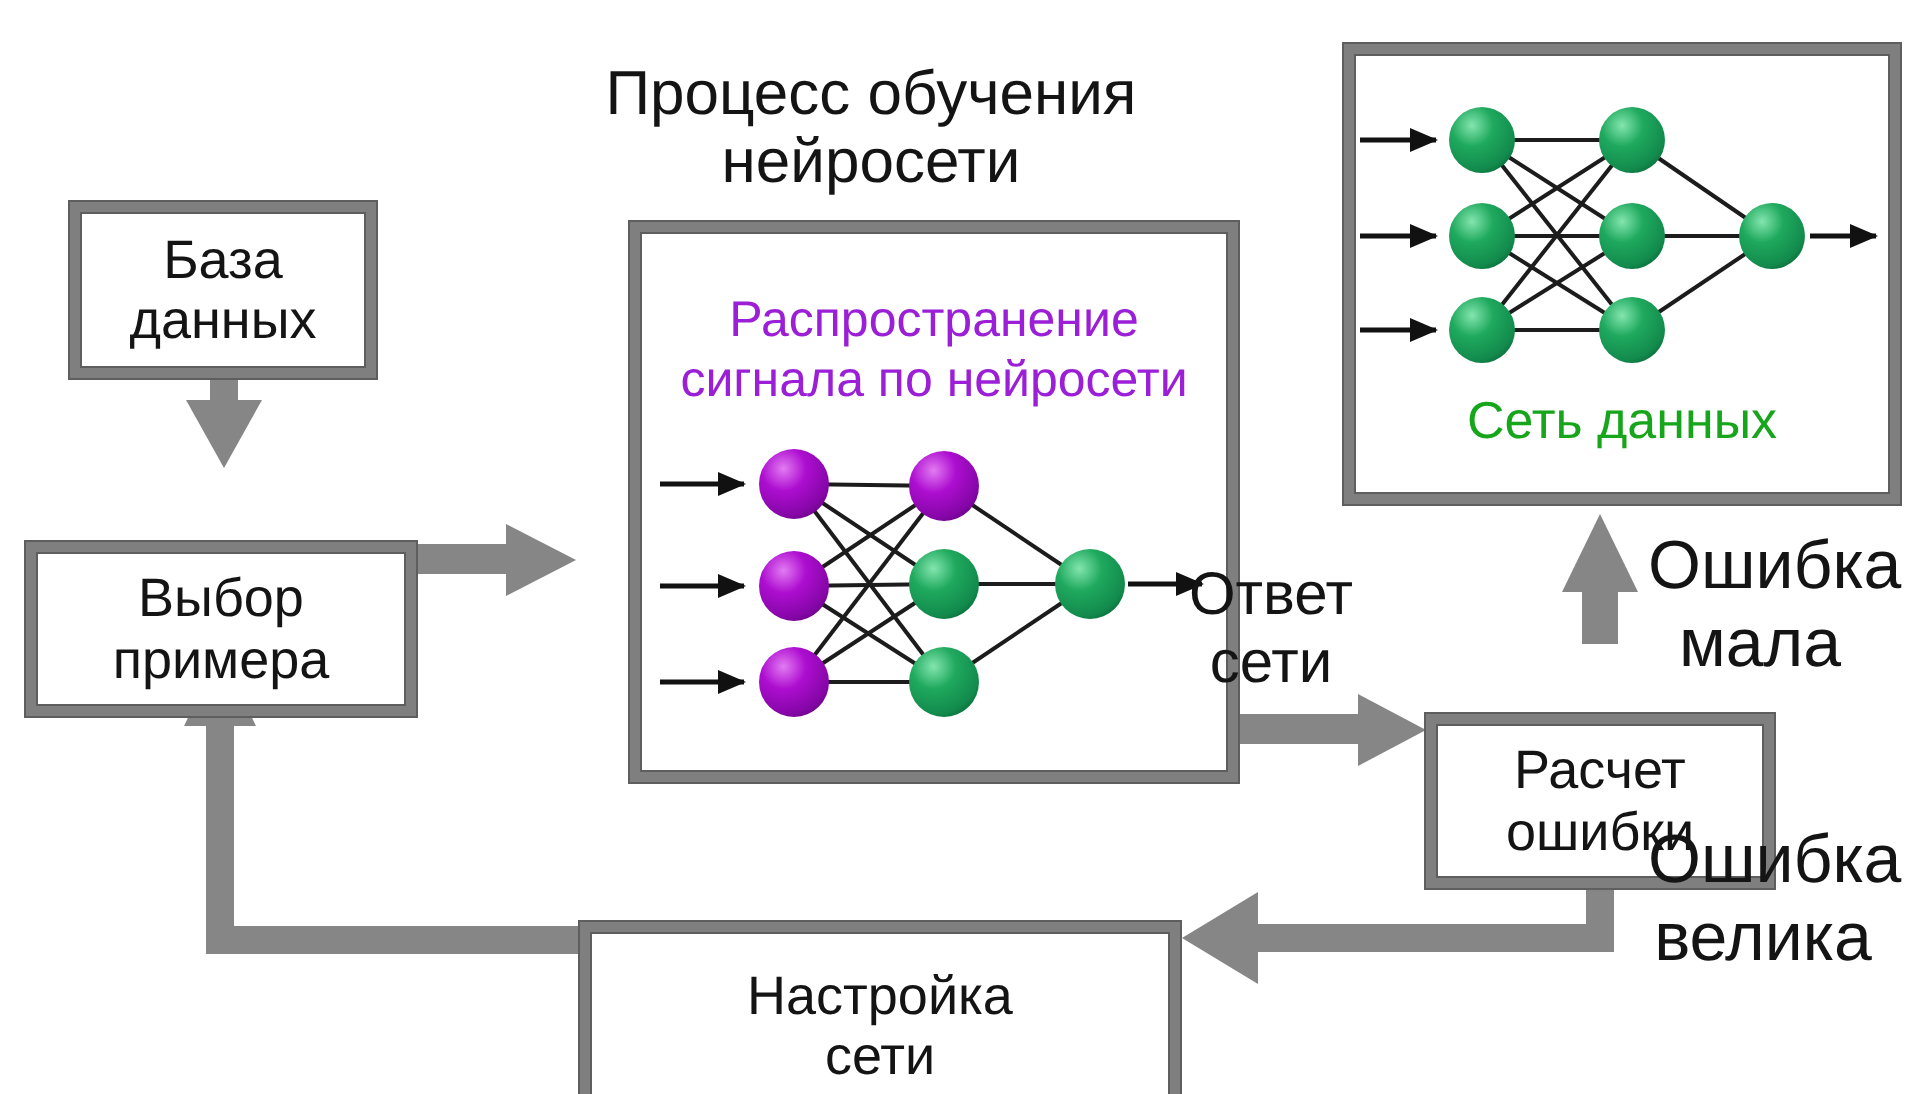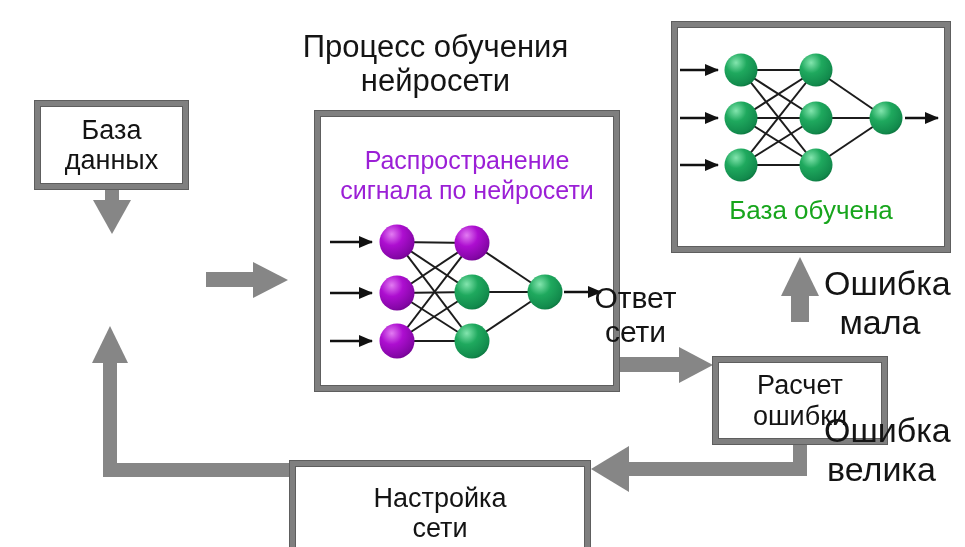--- a/index.html
+++ b/index.html
@@ -124,20 +124,24 @@
   </svg>
 
   <div class="title">Процесс обучения
 нейросети</div>
 
   <div class="box label-box" style="left:35px;top:65px;width:153px;height:88px;">
     <span>База
 данных</span>
   </div>
 
+  <div class="box label-box" style="left:13px;top:235px;width:195px;height:87px;">
+    <span>Выбор
+примера</span>
+  </div>
 
   <div class="box" style="left:288px;top:111px;width:304px;height:280px;margin-left:27px;">
     <div class="center-heading">Распространение
 сигнала по нейросети</div>
     <svg id="net-training" class="net-svg" viewBox="0 0 294 152">
         <line x1="77" y1="26" x2="152" y2="27" class="conn"></line>
         <line x1="77" y1="26" x2="152" y2="76" class="conn"></line>
         <line x1="77" y1="26" x2="152" y2="125" class="conn"></line>
         <line x1="77" y1="77" x2="152" y2="27" class="conn"></line>
         <line x1="77" y1="77" x2="152" y2="76" class="conn"></line>
@@ -181,21 +185,21 @@
         <line x1="2" y1="126" x2="40" y2="126" class="io-arrow" marker-end="url(#ah)"></line>
         <line x1="227" y1="79" x2="260" y2="79" class="io-arrow" marker-end="url(#ah)"></line>
         <circle cx="63" cy="31" r="16.5" fill="url(#grad-green)"></circle>
         <circle cx="63" cy="79" r="16.5" fill="url(#grad-green)"></circle>
         <circle cx="63" cy="126" r="16.5" fill="url(#grad-green)"></circle>
         <circle cx="138" cy="31" r="16.5" fill="url(#grad-green)"></circle>
         <circle cx="138" cy="79" r="16.5" fill="url(#grad-green)"></circle>
         <circle cx="138" cy="126" r="16.5" fill="url(#grad-green)"></circle>
         <circle cx="208" cy="79" r="16.5" fill="url(#grad-green)"></circle>
       </svg>
-    <div class="trained-caption">База обучена</div>
+    <div class="trained-caption">Сеть данных</div>
   </div>
 
   <div class="box label-box" style="left:713px;top:321px;width:174px;height:87px;">
     <span>Расчет
 ошибки</span>
   </div>
 
   <div class="box label-box" style="left:290px;top:425px;width:300px;height:104px;">
     <span>Настройка
 сети</span>

